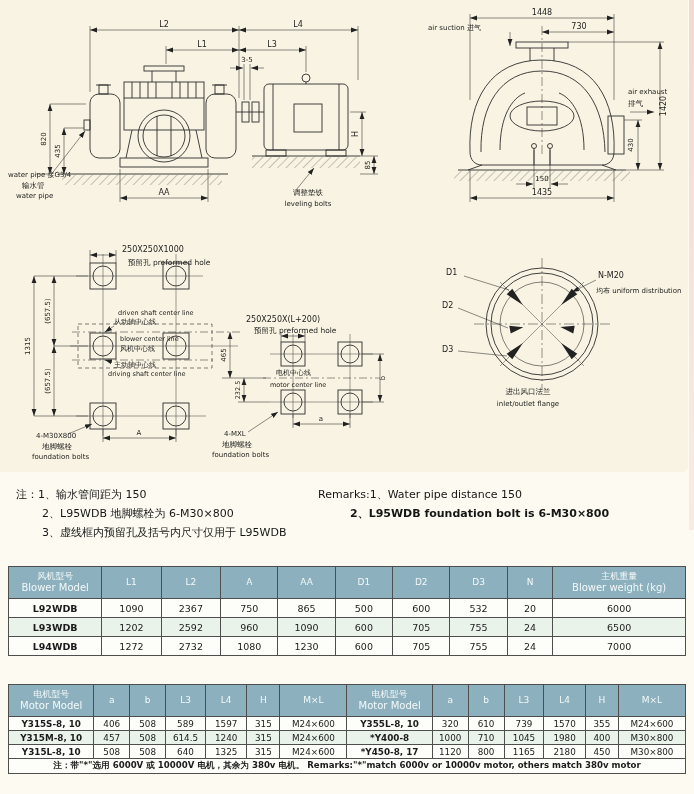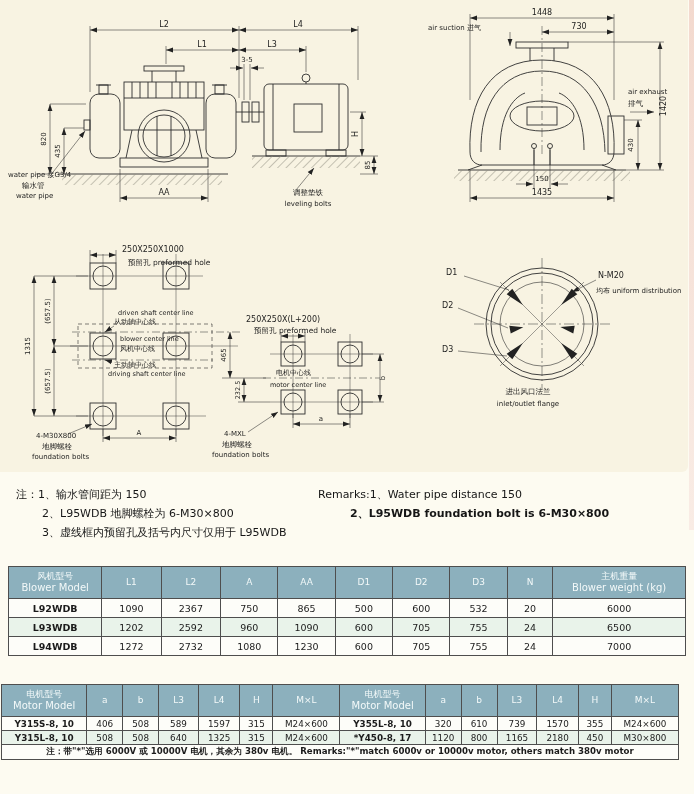--- a/index.html
+++ b/index.html
@@ -17,21 +17,21 @@
   
   .notes{position:absolute;left:16px;top:486px;width:666px;display:flex;color:#161616;font-size:11px;line-height:1.72;}
   .notes-cn{width:302px;}
   .notes-en{flex:1;}
   .notes .ind{padding-left:26px;}
   .notes-en .ind{padding-left:32px;font-weight:bold;}
   .notes-en .lead{padding-left:0;}
   
   table{border-collapse:collapse;table-layout:fixed;width:678px;background:#fff;}
   #blower-table{position:absolute;left:8px;top:566px;font-size:9.5px;}
-  #motor-table{position:absolute;left:1px;top:684px;font-size:8.8px;}
+  #motor-table{position:absolute;left:8px;top:684px;font-size:8.8px;}
   th,td{border:1px solid #4e4e4e;text-align:center;vertical-align:middle;color:#1b1b1b;overflow:hidden;white-space:nowrap;}
   thead th{background:var(--header-bg,#8cb0bd);color:var(--header-tx,#f3f9f9);font-weight:normal;height:29px;font-size:9px;line-height:1.25;}
   thead th .h2{font-size:10px;}
   #blower-table tbody td{height:16px;}
   #motor-table tbody td{height:11px;}
   tbody tr:nth-child(even) td{background:var(--row-alt,#e9f3ea);}
   tbody tr:nth-child(odd) td{background:#fdfdf9;}
   td.model{font-weight:bold;}
   td.footnote{background:#fdfdf9 !important;font-size:8.6px;font-weight:600;height:14px;}
 </style>
@@ -512,20 +512,36 @@
           <td>M24×600</td>
           <td class="model">Y355L-8, 10</td>
           <td>320</td>
           <td>610</td>
           <td>739</td>
           <td>1570</td>
           <td>355</td>
           <td>M24×600</td>
         </tr>
         <tr>
+          <td class="model">Y315M-8, 10</td>
+          <td>457</td>
+          <td>508</td>
+          <td>614.5</td>
+          <td>1240</td>
+          <td>315</td>
+          <td>M24×600</td>
+          <td class="model">*Y400-8</td>
+          <td>1000</td>
+          <td>710</td>
+          <td>1045</td>
+          <td>1980</td>
+          <td>400</td>
+          <td>M30×800</td>
+        </tr>
+        <tr>
           <td class="model">Y315L-8, 10</td>
           <td>508</td>
           <td>508</td>
           <td>640</td>
           <td>1325</td>
           <td>315</td>
           <td>M24×600</td>
           <td class="model">*Y450-8, 17</td>
           <td>1120</td>
           <td>800</td>

